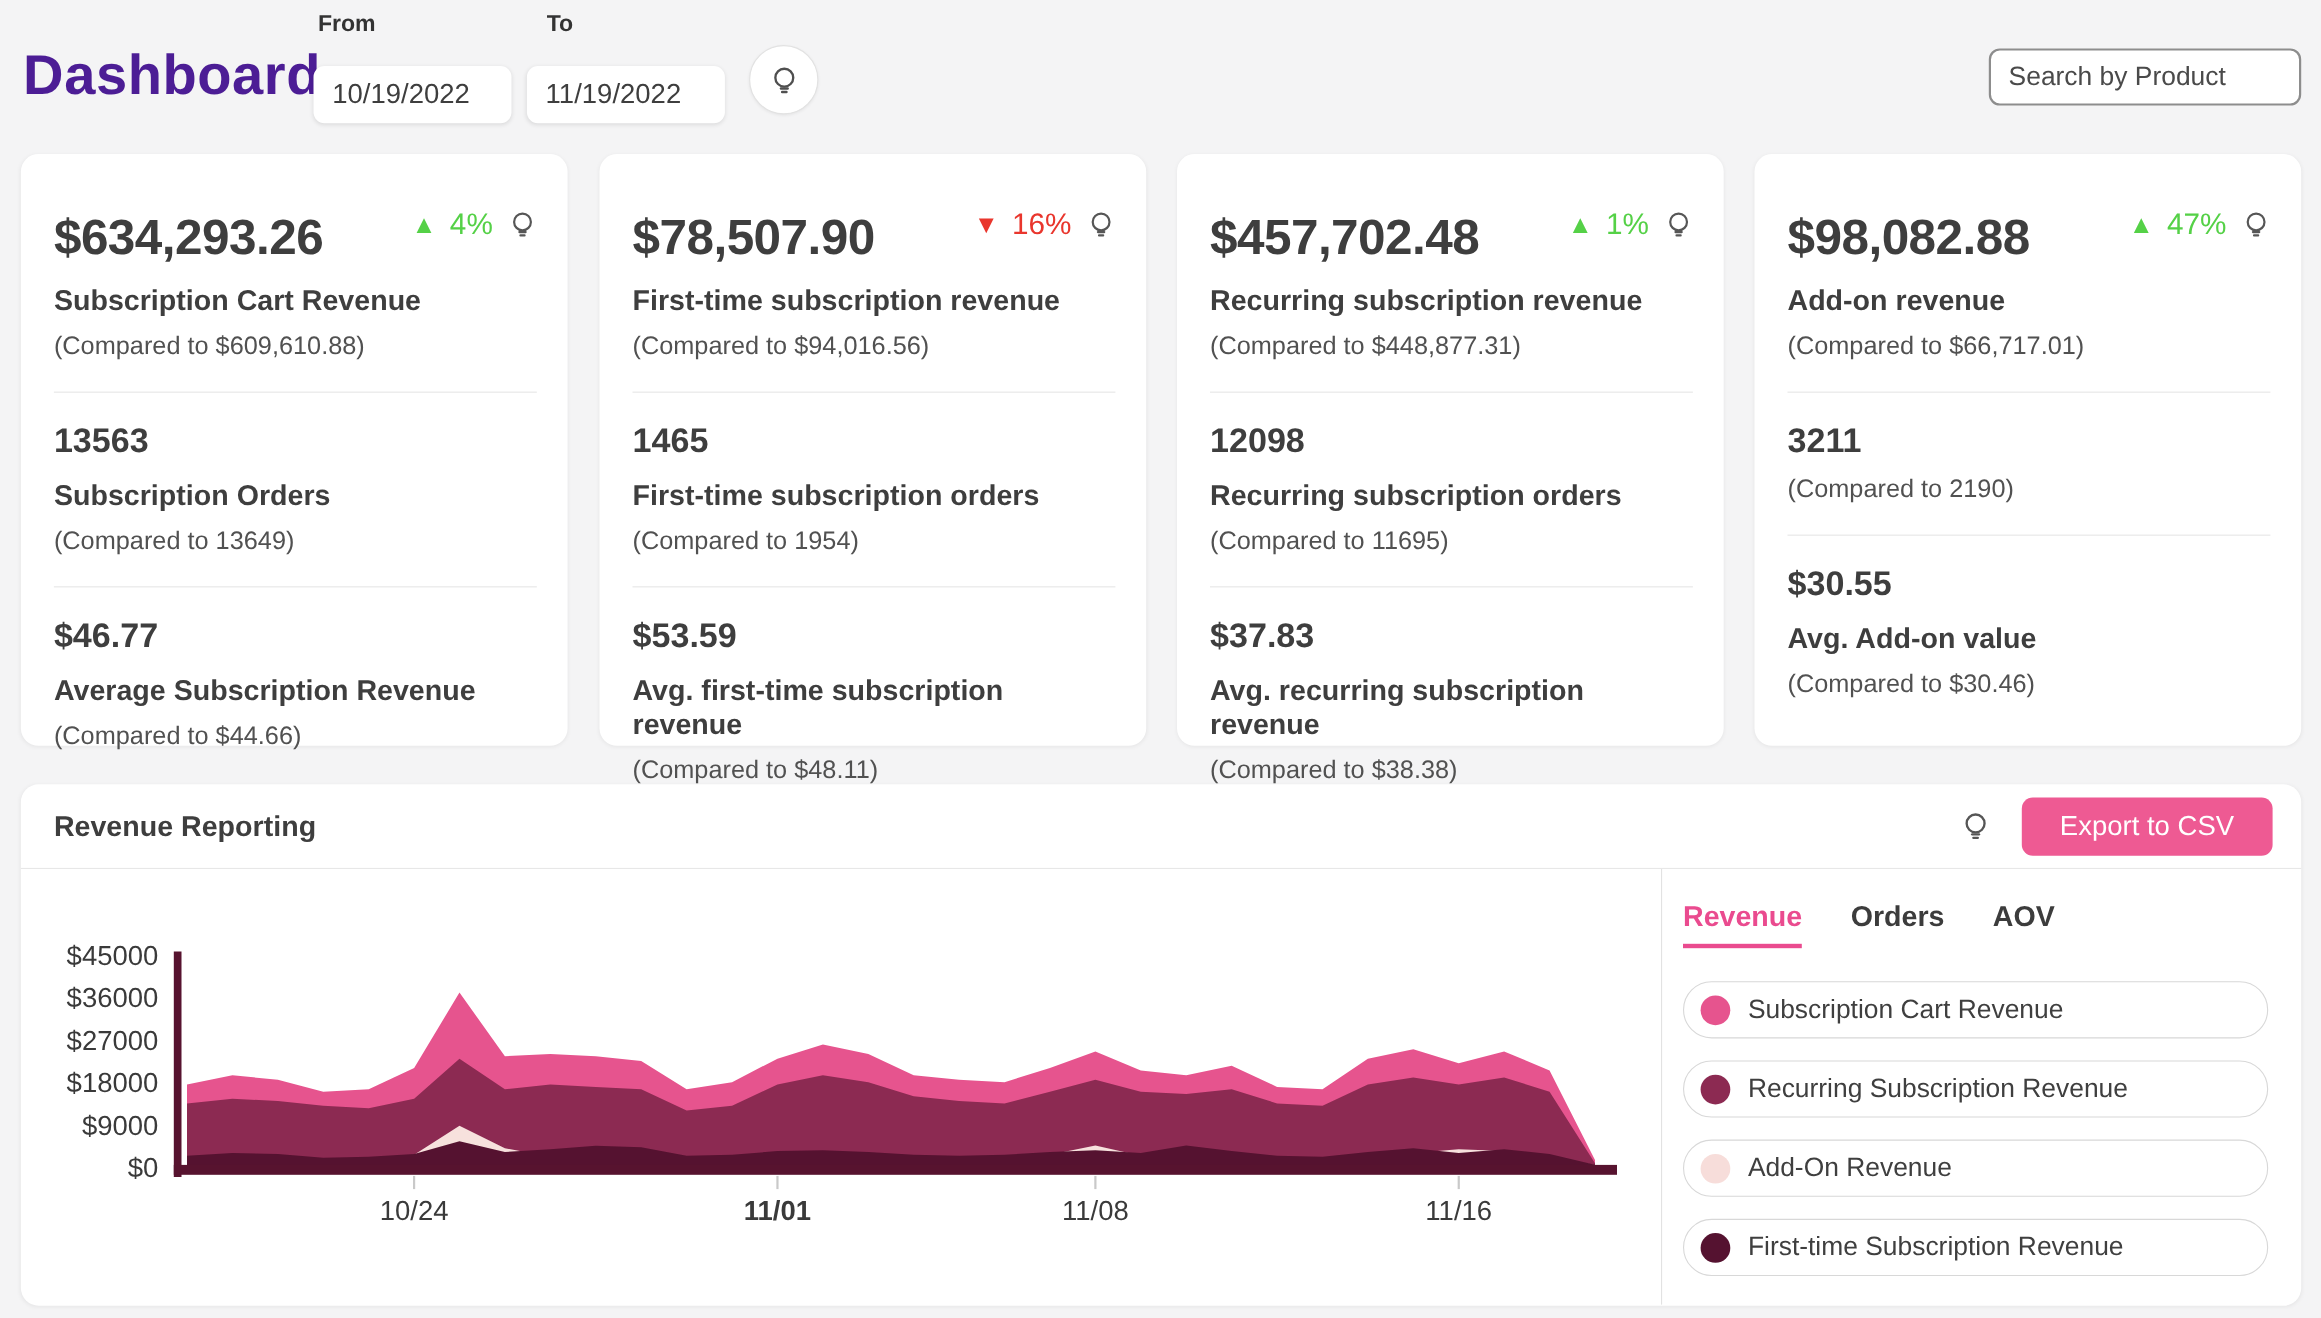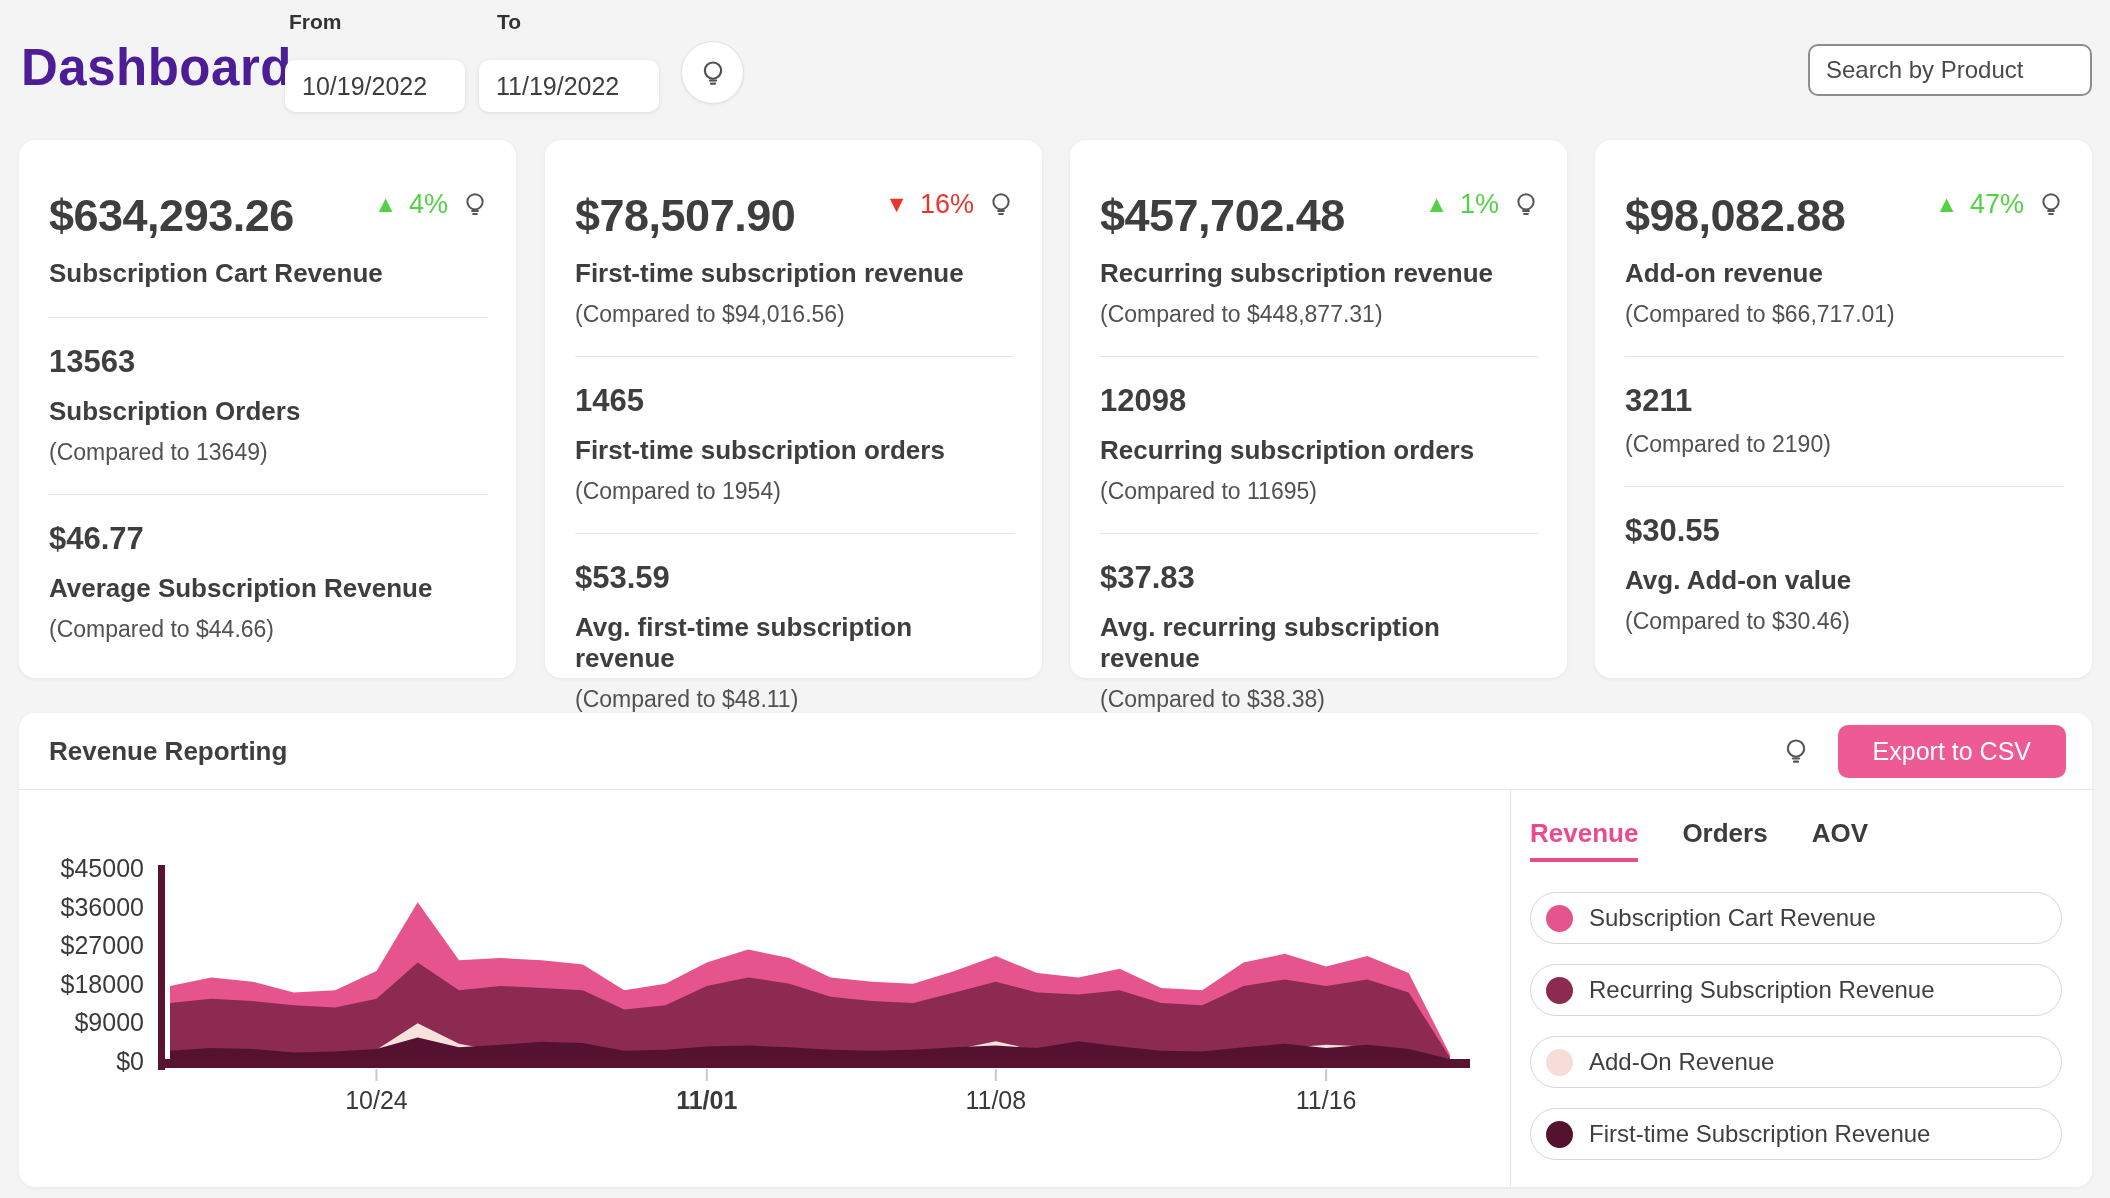--- a/index.html
+++ b/index.html
@@ -99,20 +99,21 @@
         <span class="bulb-sm">
           <svg width="30" height="30" viewBox="0 0 24 24" fill="none" stroke="#565656" stroke-width="1.6" stroke-linecap="round">
             <circle cx="12" cy="10.2" r="6.1"></circle>
               <path d="M9.7 17.6h4.6"></path>
               <path d="M10.5 20h3"></path>
           </svg>
         </span>
       </span>
     </div>
     <div class="stat-label">Subscription Cart Revenue</div>
+    <div class="stat-cmp">(Compared to $609,610.88)</div>
     <hr>
     <div class="mid-num">13563</div>
     <div class="stat-label">Subscription Orders</div>
     <div class="stat-cmp">(Compared to 13649)</div>
     <hr>
     <div class="mid-num">$46.77</div>
     <div class="stat-label">Average Subscription Revenue</div>
     <div class="stat-cmp">(Compared to $44.66)</div>
   </article>
 

